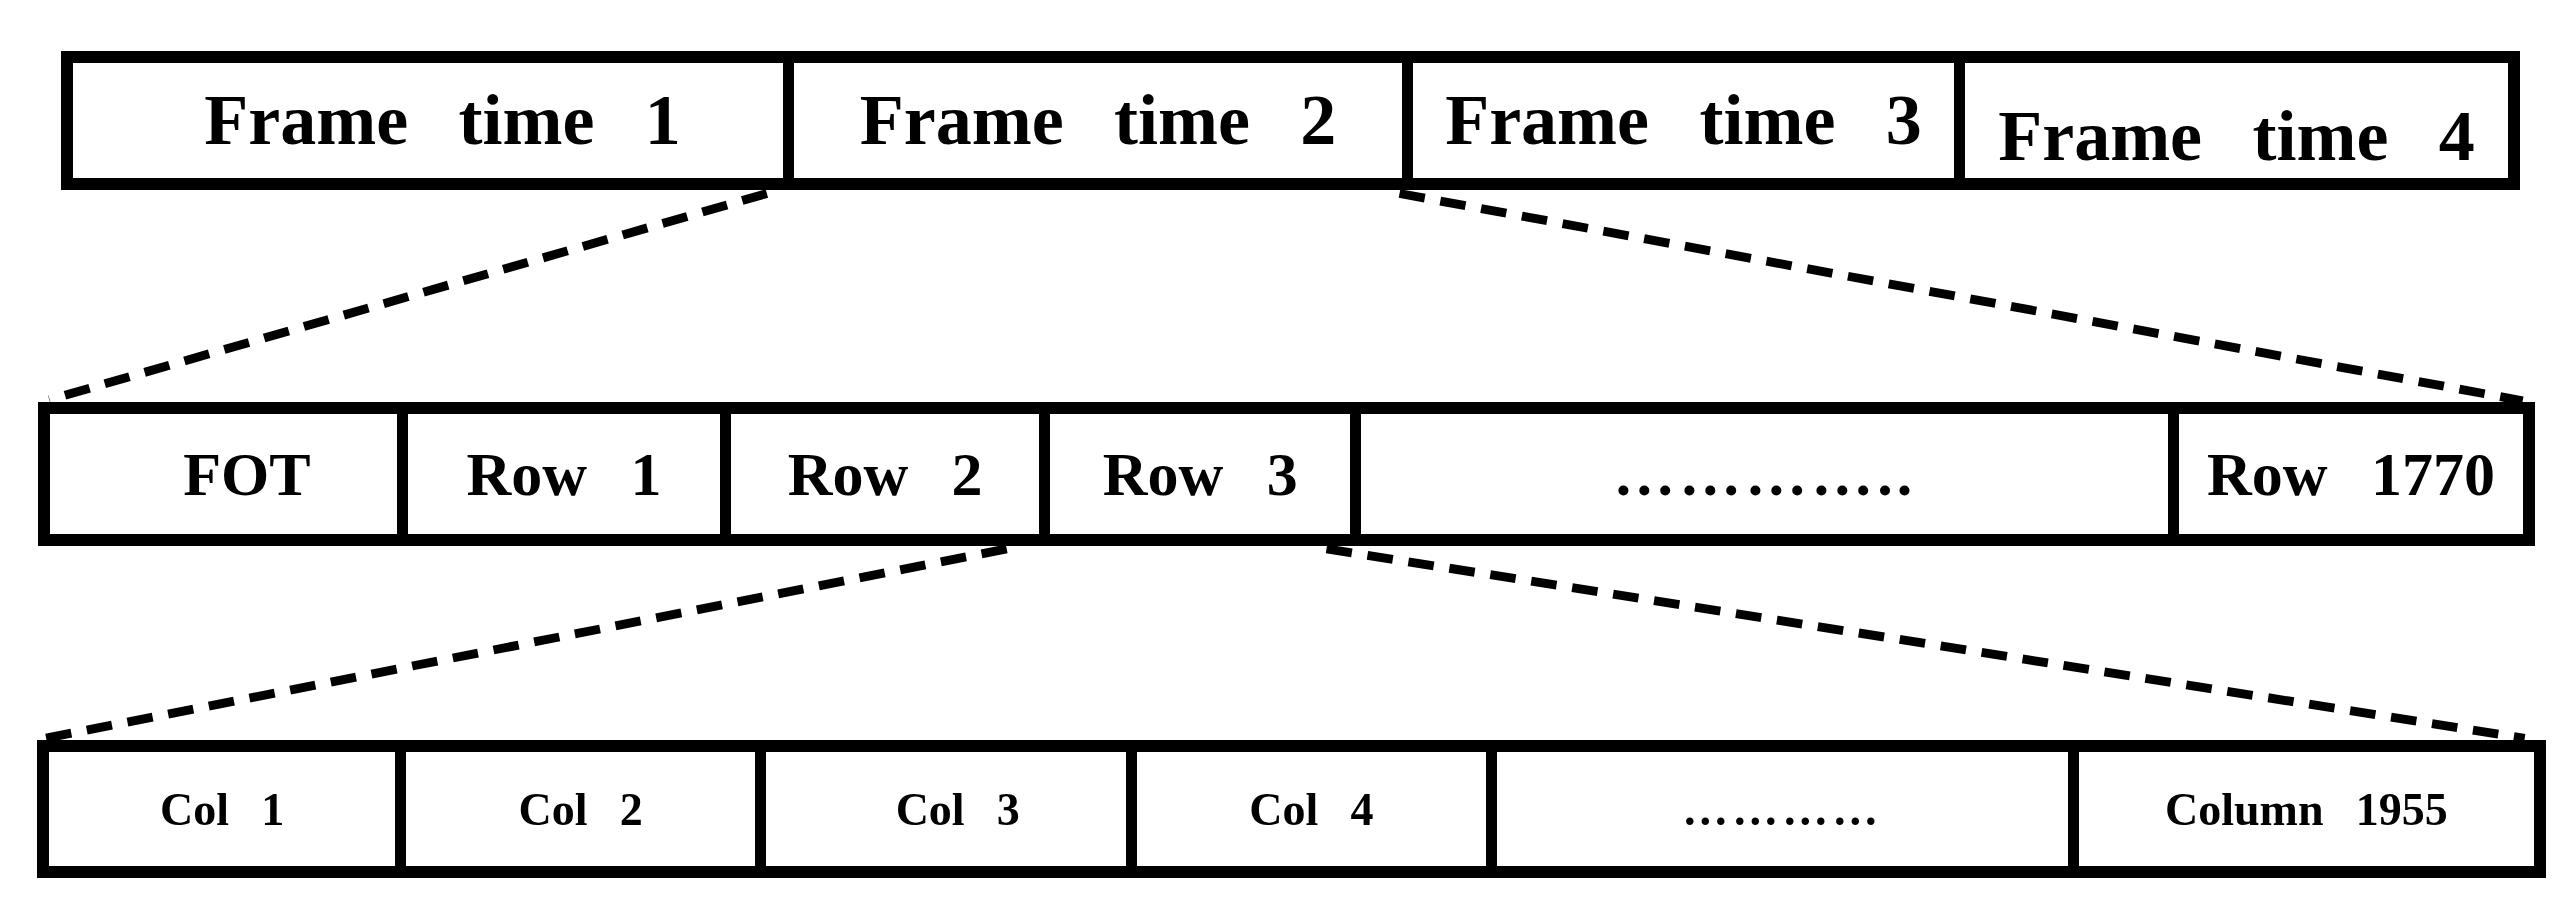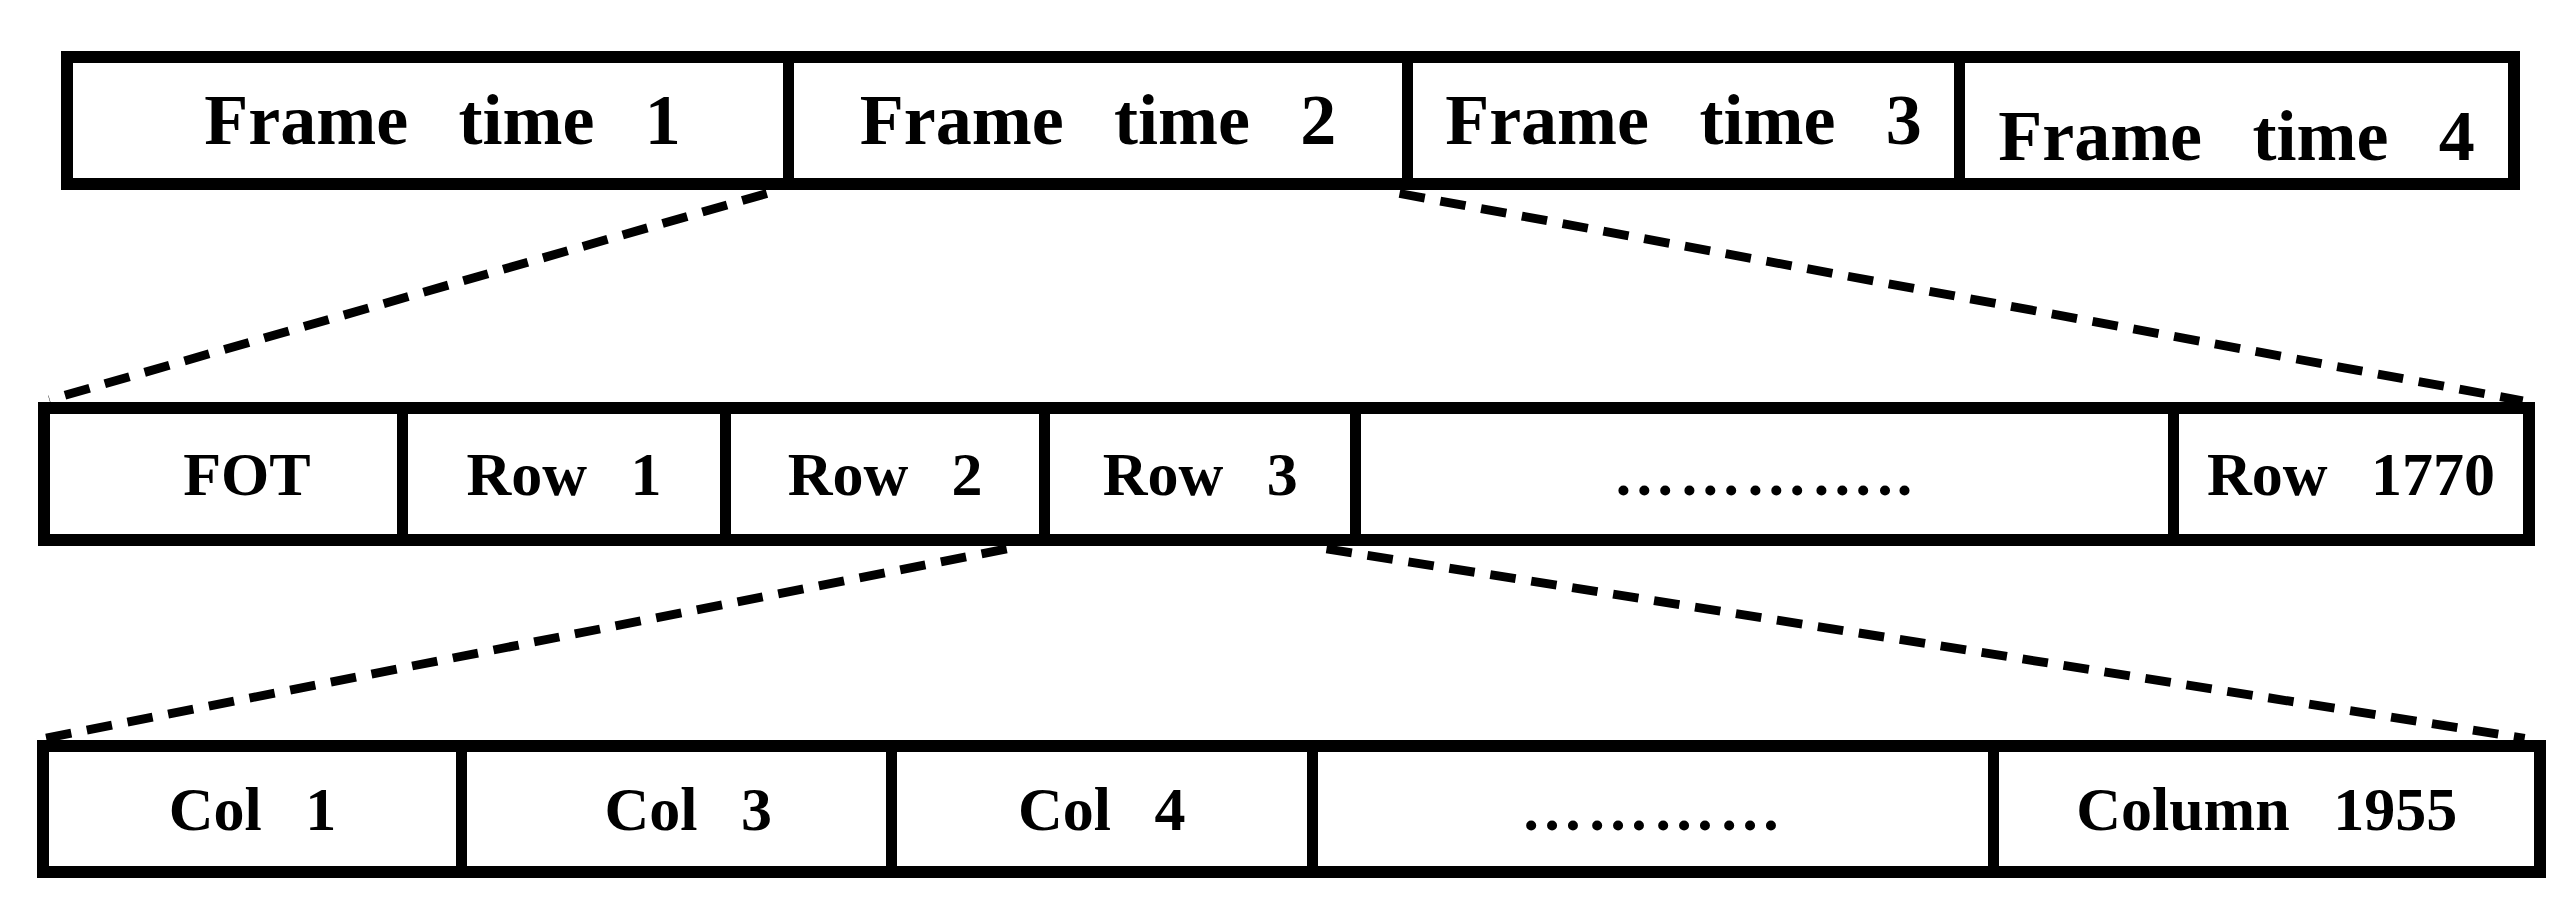--- a/index.html
+++ b/index.html
@@ -31,21 +31,21 @@
     border-right: 11px solid #000000;
     font-weight: 700;
     white-space: nowrap;
     overflow: hidden;
   }
   .cell:last-child {
     border-right: none;
   }
   .bar-frames  { left: 61px;  top: 51px;  width: 2459px; height: 139px; font-size: 72px; }
   .bar-rows    { left: 38px;  top: 402px; width: 2497px; height: 144px; font-size: 62px; }
-  .bar-cols    { left: 37px;  top: 740px; width: 2509px; height: 138px; font-size: 62px; }
+  .bar-cols    { left: 37px;  top: 740px; width: 2509px; height: 138px; font-size: 46px; }
   .cell .txt { word-spacing: 0.45em; }
   .cell .dots { letter-spacing: 4px; }
   .connectors {
     position: absolute;
     left: 0;
     top: 0;
     width: 2576px;
     height: 918px;
     pointer-events: none;
   }
@@ -93,20 +93,23 @@
     </div>
     <div class="cell" style="flex: 367 0 0;">
       <span class="txt">Row 1770</span>
     </div>
   </div>
 
   <div class="bar bar-cols">
     <div class="cell" style="flex: 366 0 0;">
       <span class="txt">Col 1</span>
     </div>
+    <div class="cell" style="flex: 368 0 0;">
+      <span class="txt">Col 2</span>
+    </div>
     <div class="cell" style="flex: 355 0 0; margin-left: 24px;">
       <span class="txt">Col 3</span>
     </div>
     <div class="cell" style="flex: 369 0 0;">
       <span class="txt">Col 4</span>
     </div>
     <div class="cell" style="flex: 603 0 0;">
       <span class="dots">…………</span>
     </div>
     <div class="cell" style="flex: 481 0 0;">

